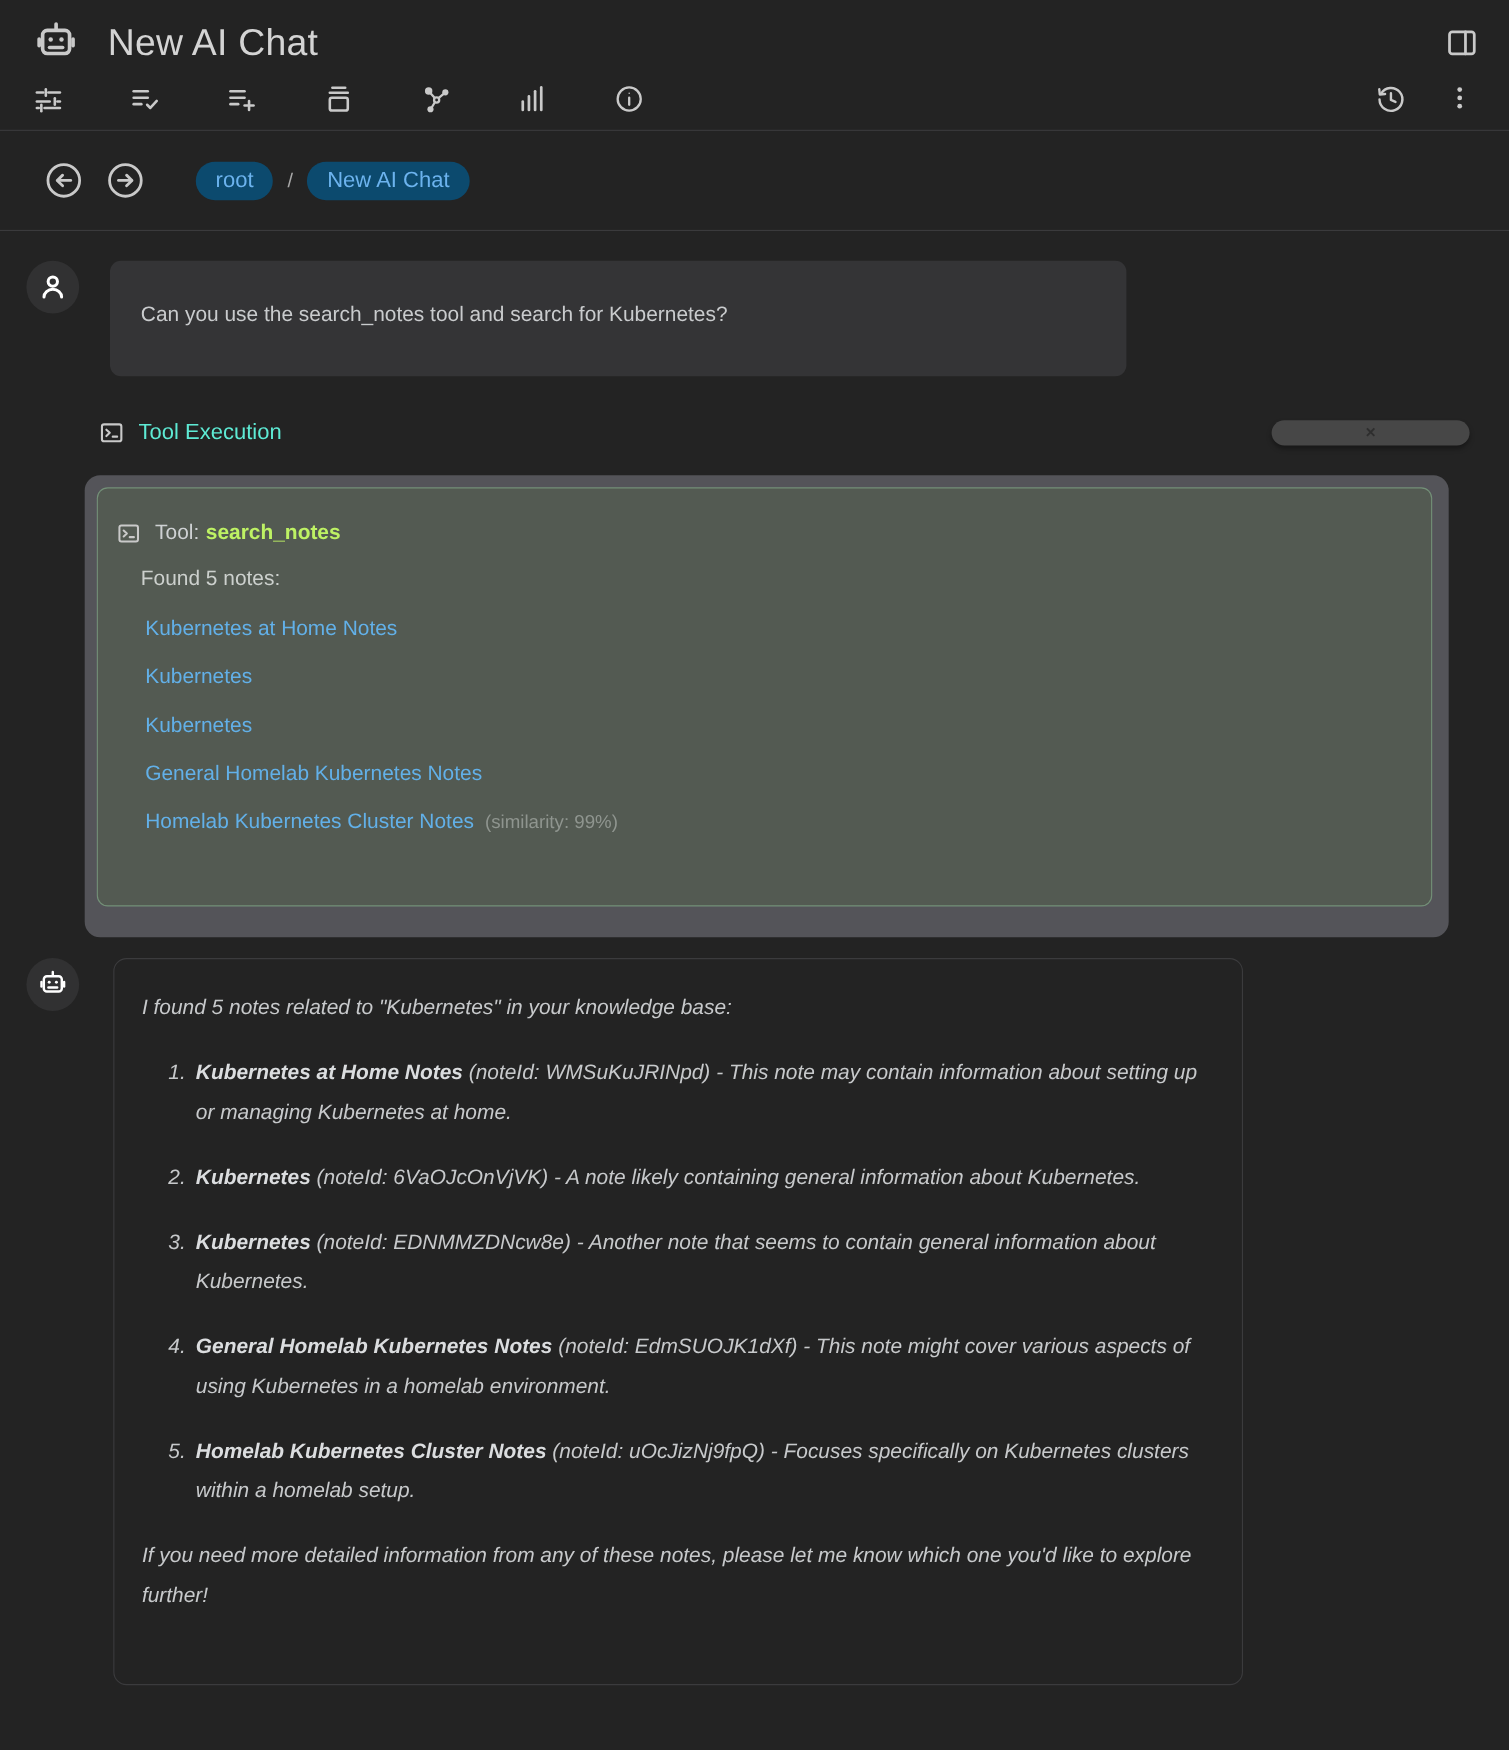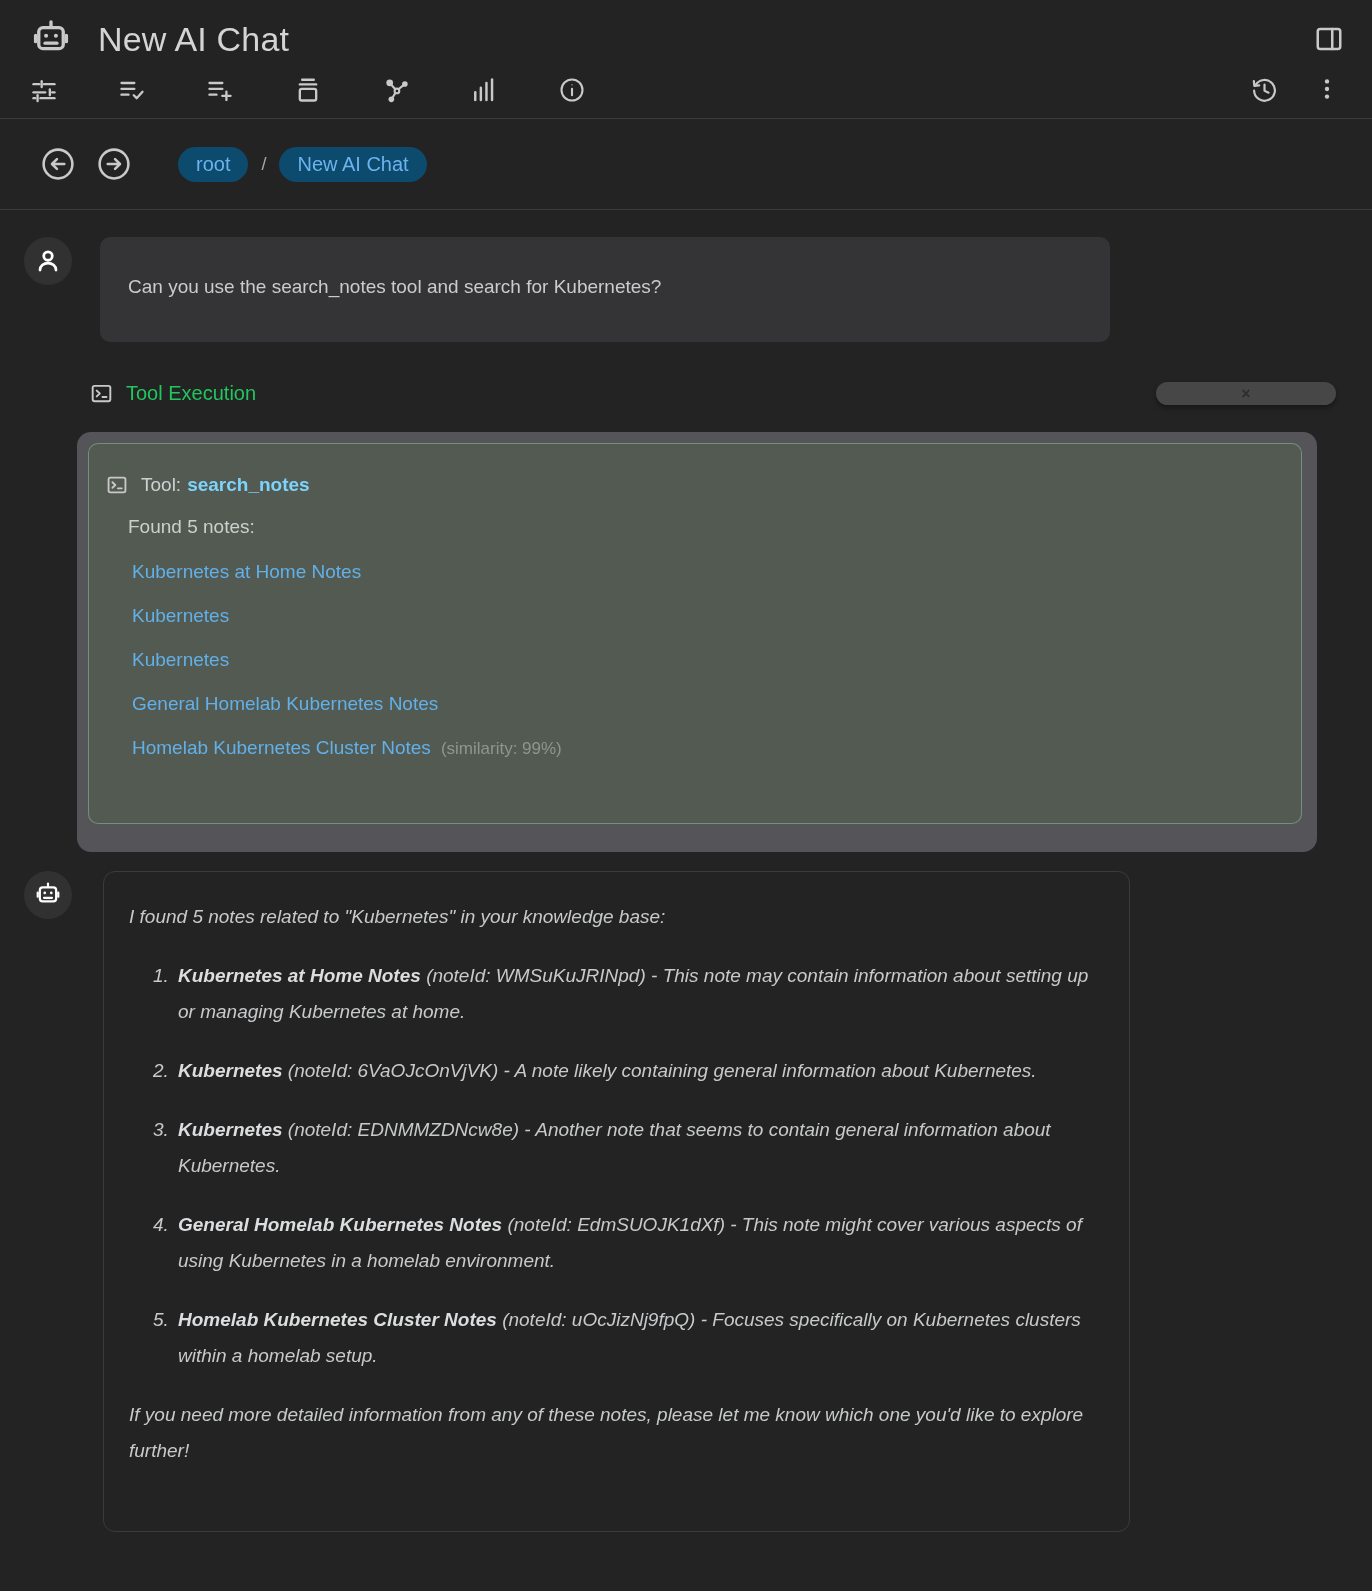--- a/index.html
+++ b/index.html
@@ -37,47 +37,47 @@
 
   
   .chat { padding:27px 26px 0 24px; }
   .avatar {
     width:48px; height:48px; border-radius:50%; background:#313132;
     display:flex; align-items:center; justify-content:center; flex:none;
   }
   .msg-row { display:flex; align-items:flex-start; }
 
   .user-bubble {
-    margin-left:28px; width:1010px; height:105px;
+    margin-left:28px; width:924px; height:105px;
     background:#343436; border-radius:10px;
     padding:39px 39px 0 28px; font-size:19px; color:#c9cbcd;
   }
 
   
   .tool-head { display:flex; align-items:center; margin:40px 0 27px 66px; }
-  .tool-head .label { margin-left:13px; font-size:20px; color:#22c55e; }
+  .tool-head .label { margin-left:13px; font-size:20px; color:#5eead4; }
   .tool-head .spacer { flex:1; }
   .close-pill {
     width:180px; height:23px; margin-right:10px; border-radius:12px;
     background:#474747; box-shadow:0 3px 5px rgba(0,0,0,0.35);
     display:flex; align-items:center; justify-content:center; cursor:pointer;
     color:#2e2e2e; font-size:16px; font-weight:700; line-height:1;
   }
 
   .tool-box-outer {
     margin-left:53px; width:1240px;
     background:#545459; border-radius:14px;
     padding:11px 15px 28px 11px;
   }
   .tool-box-inner {
     background:#535a52; border:1px solid rgba(142,190,152,0.55);
     border-radius:10px; padding:30px 20px 48px 17px;
   }
   .tool-title-row { display:flex; align-items:flex-start; font-size:19px; color:#ced1d3; }
-  .tool-title-row .tname { font-weight:700; color:#7dd3fc; margin-left:6px; }
+  .tool-title-row .tname { font-weight:700; color:#bef264; margin-left:6px; }
   .tool-title-row .tlabel { margin-left:13px; }
   .found { margin:20px 0 0 22px; font-size:19px; color:#ccd0cd; }
   .result-list { margin:23px 0 0 26px; }
   .result-list .res { margin-bottom:22px; font-size:19px; }
   .result-list .res:last-child { margin-bottom:16px; }
   .res a, .res .link { color:#62b0e8; text-decoration:none; cursor:pointer; }
   .res .sim { color:#8f958f; font-size:17px; margin-left:10px; }
 
   
   .assistant-row { margin-top:19px; display:flex;font-style:italic; }

